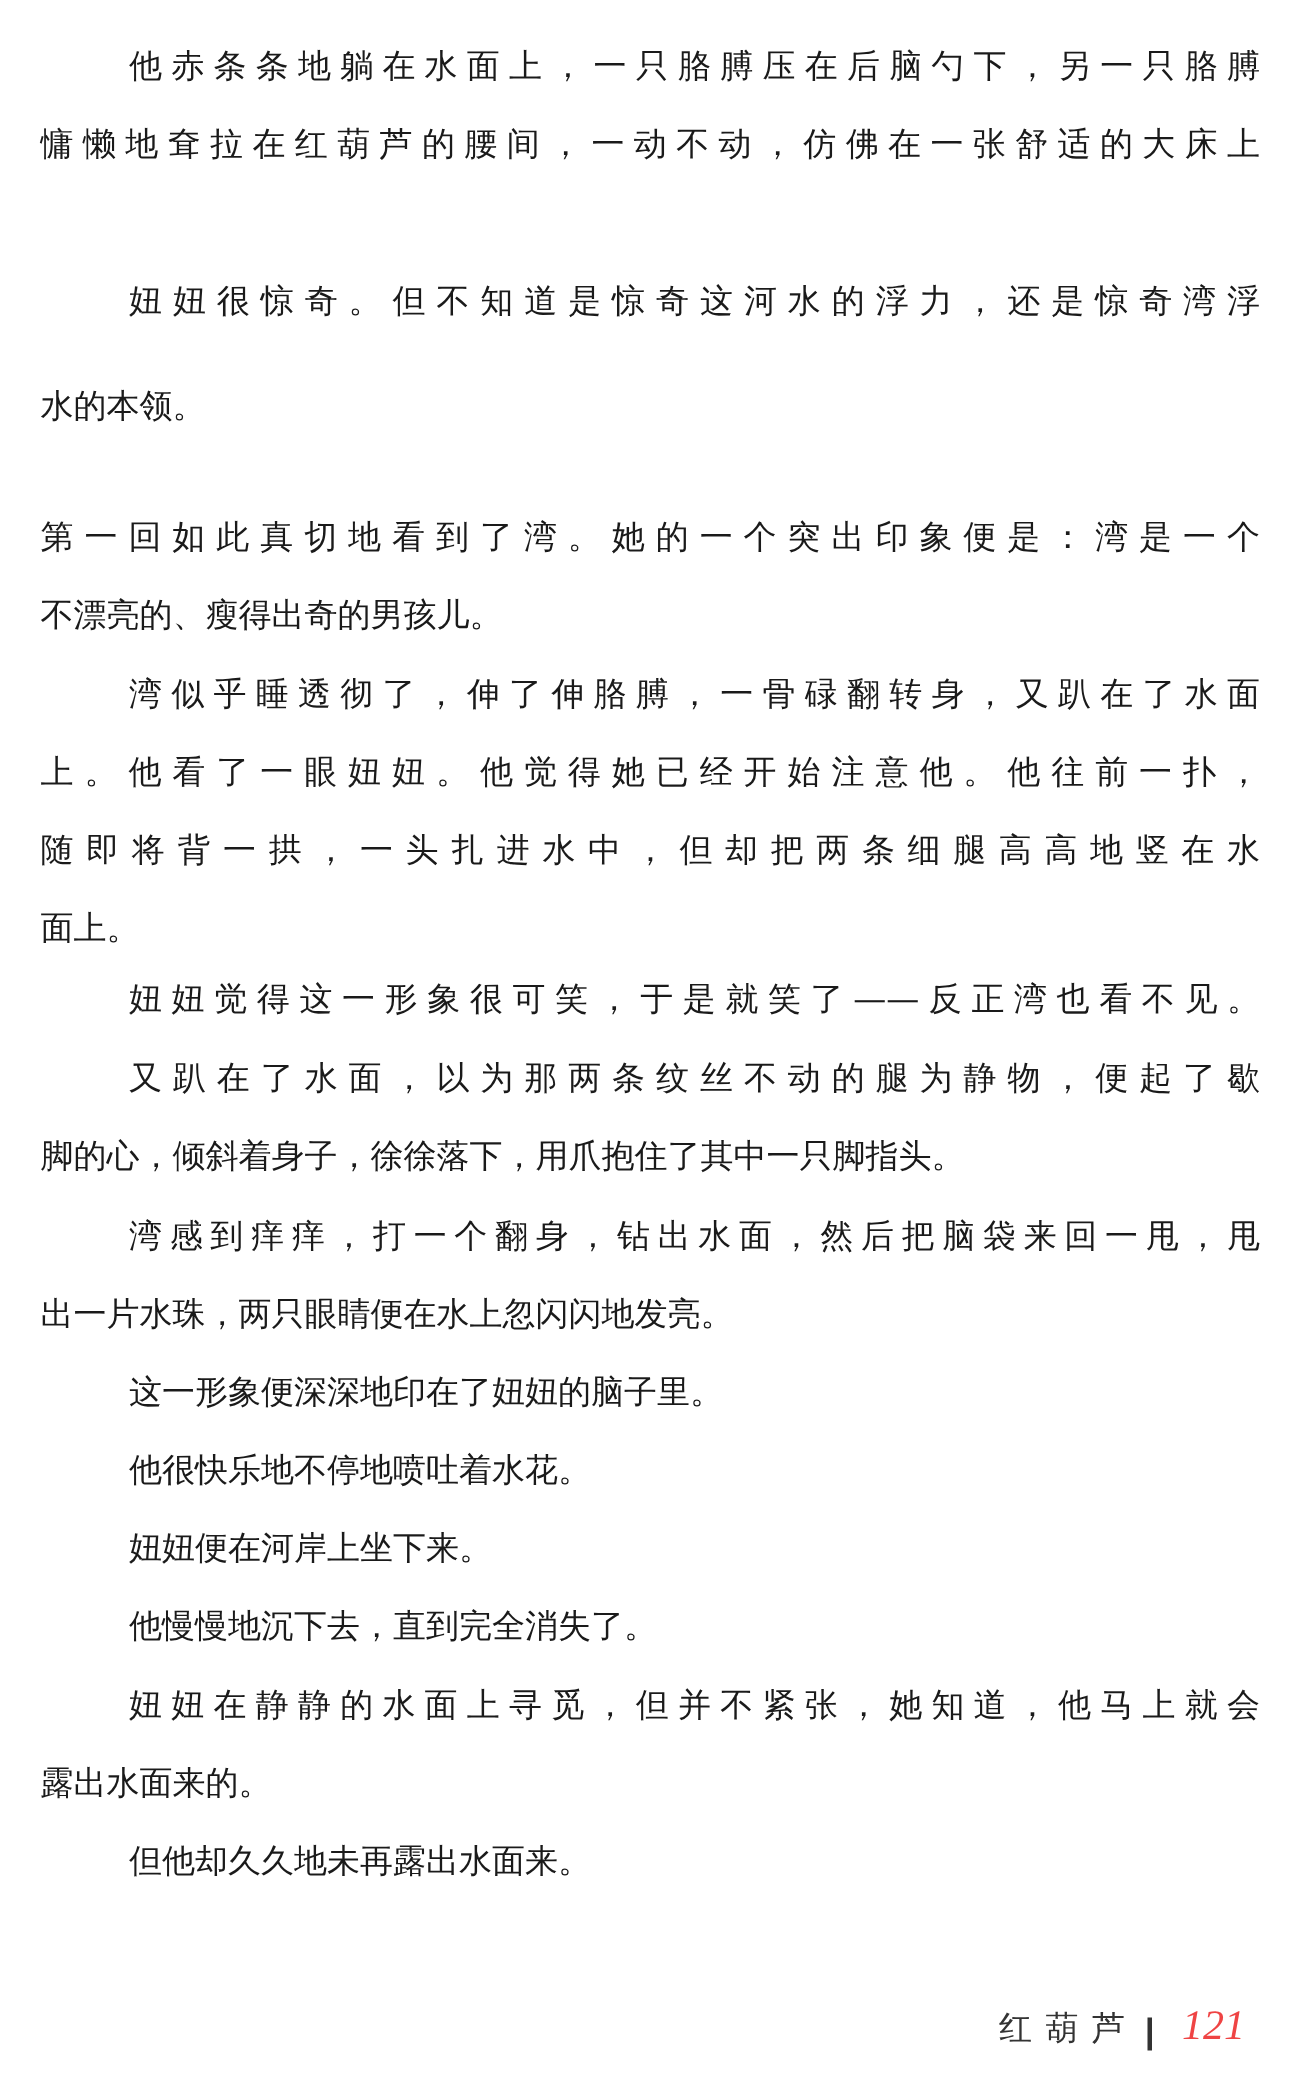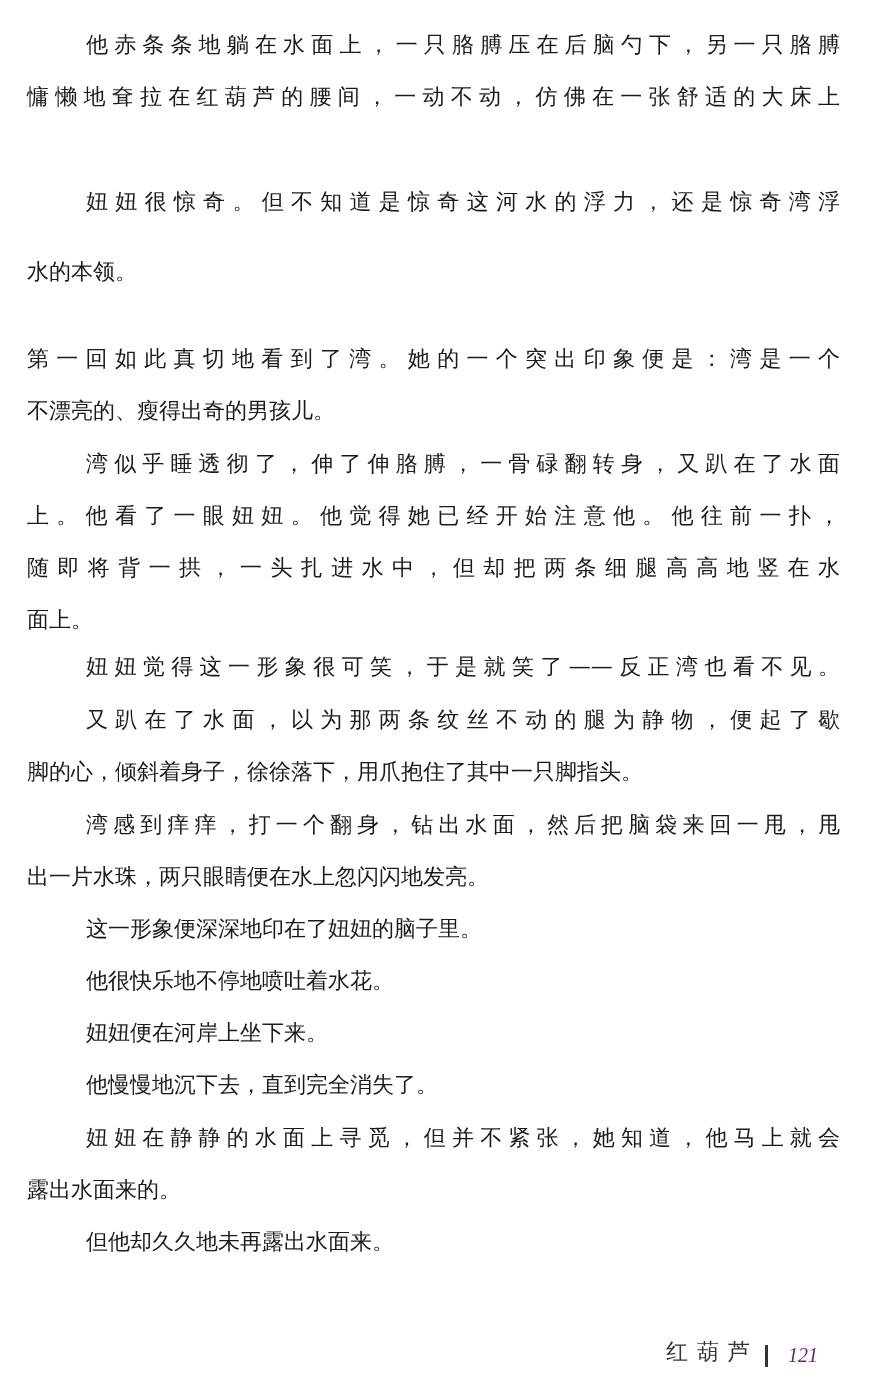--- a/index.html
+++ b/index.html
@@ -34,21 +34,21 @@
   .footer .title {
     font-family: "DejaVu Sans", "Liberation Sans", sans-serif;
     font-size: 22px; letter-spacing: 9px;
   }
   .footer .sep {
     display: inline-block; width: 3px; height: 22px; background: #333;
     margin: 0 20px 0 6px;
   }
   .footer .num {
     font-family: "Liberation Serif", "DejaVu Serif", serif;
-    font-style: italic; font-size: 20px; color: #701a75;
+    font-style: italic; font-size: 28px; color: #ef4444;
   }
 </style>
 </head>
 <body>
 
 <div class="page">
 
   <div class="line indent" style="top:28px">他赤条条地躺在水面上，一只胳膊压在后脑勺下，另一只胳膊</div>
   <div class="line" style="top:80px">慵懒地耷拉在红葫芦的腰间，一动不动，仿佛在一张舒适的大床上</div>
 

